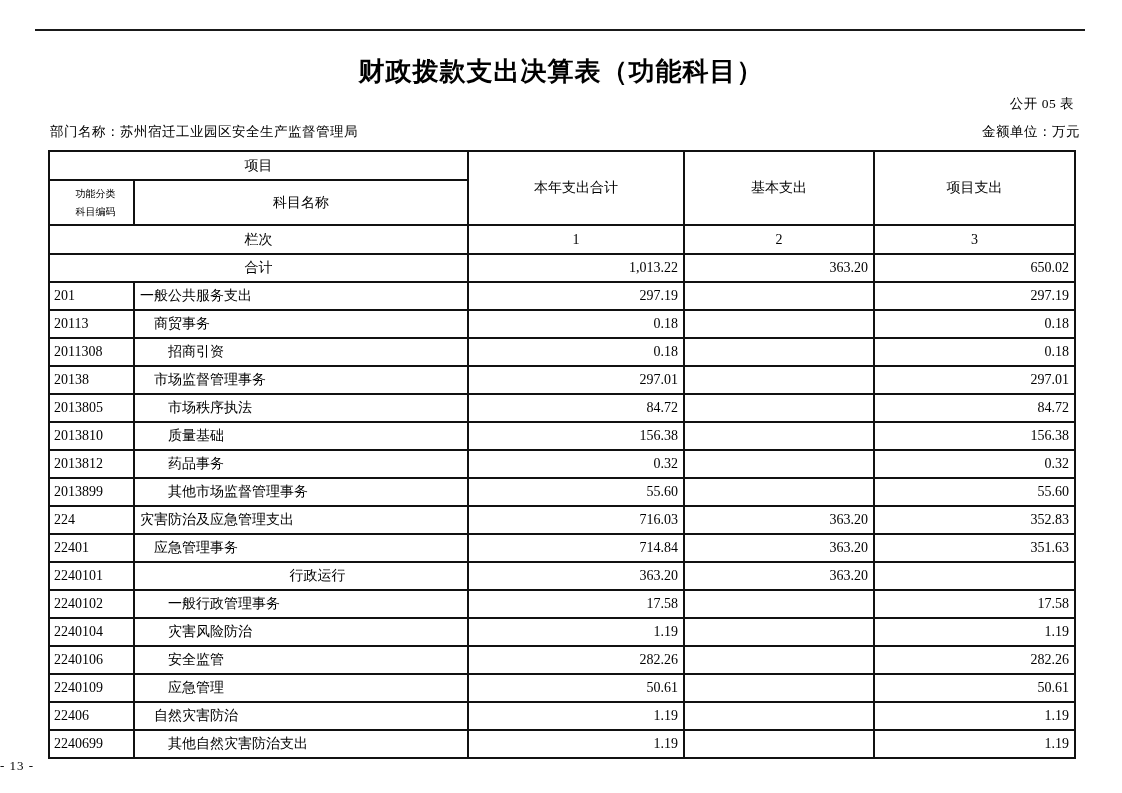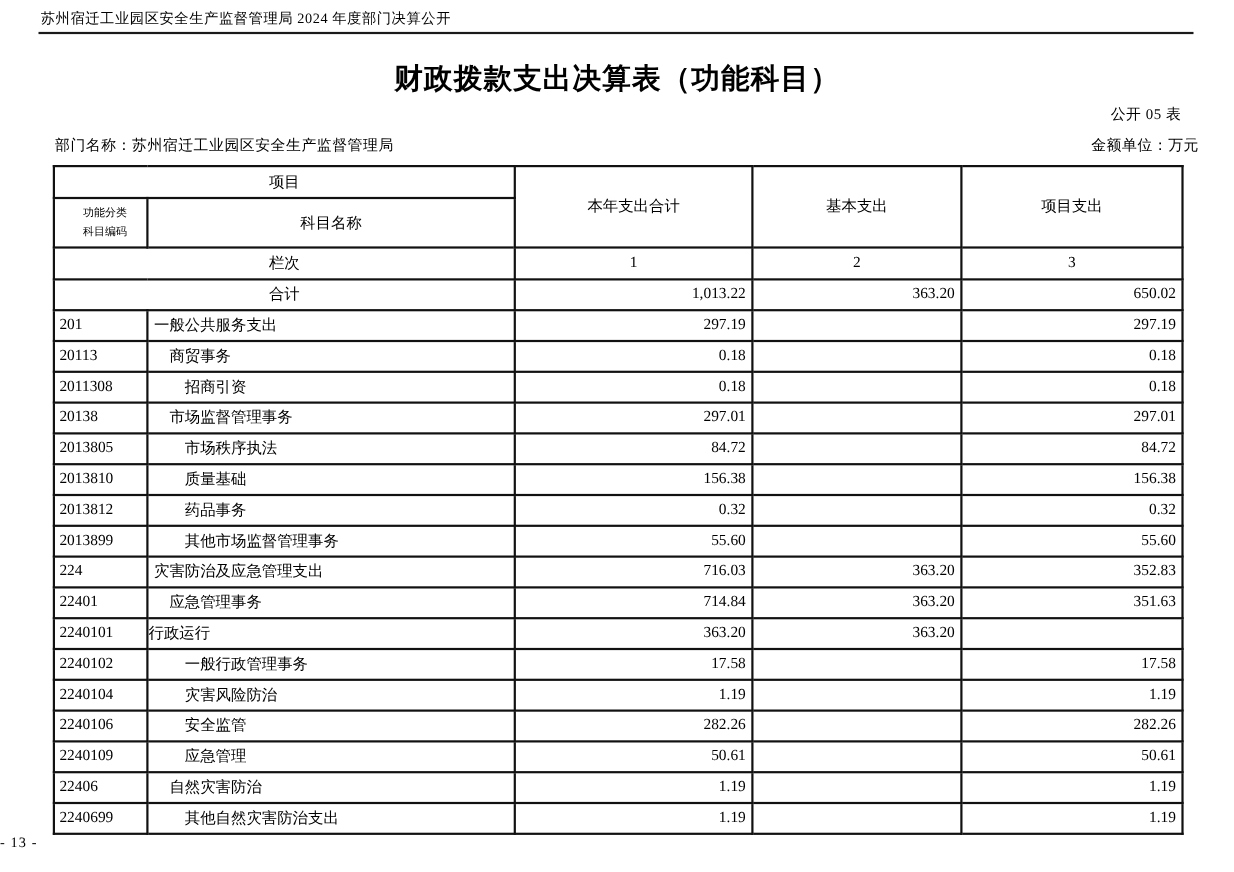--- a/index.html
+++ b/index.html
@@ -50,21 +50,21 @@
   .meta-left {
     position: absolute;
     top: 123px;
     left: 50px;
     font-size: 13.5px;
     letter-spacing: 0.5px;
   }
   .meta-right {
     position: absolute;
     top: 123px;
-    right: 32px;
+    right: 42px;
     font-size: 13.5px;
     letter-spacing: 0.5px;
   }
   table.fin-table {
     position: absolute;
     top: 150px;
     left: 48px;
     width: 1026px;
     border-collapse: collapse;
     table-layout: fixed;
@@ -95,21 +95,20 @@
     text-align: left;
     font-size: 13px;
     letter-spacing: 1px;
   }
 </style>
 </head>
 <body>
 
 <div class="page">
 
-  <div class="doc-header-line">苏州宿迁工业园区安全生产监督管理局 2024 年度部门决算公开</div>
   <div class="doc-header-rule"></div>
 
   <div class="doc-title">财政拨款支出决算表（功能科目）</div>
 
   <div class="open-table-label">公开 05 表</div>
 
   <div class="meta-left">部门名称：苏州宿迁工业园区安全生产监督管理局</div>
   <div class="meta-right">金额单位：万元</div>
 
   <table class="fin-table">
@@ -212,21 +211,21 @@
       </tr>
         <tr class="r-data" style="">
         <td class="code">22401</td>
         <td class="name" style="padding-left: 19px;">应急管理事务</td>
         <td class="num">714.84</td>
         <td class="num">363.20</td>
         <td class="num">351.63</td>
       </tr>
         <tr class="r-data" style="">
         <td class="code">2240101</td>
-        <td class="name" style="">行政运行</td>
+        <td class="name" style="padding-left: 33px; text-align: center;">行政运行</td>
         <td class="num">363.20</td>
         <td class="num">363.20</td>
         <td class="num"></td>
       </tr>
         <tr class="r-data" style="">
         <td class="code">2240102</td>
         <td class="name" style="padding-left: 33px;">一般行政管理事务</td>
         <td class="num">17.58</td>
         <td class="num"></td>
         <td class="num">17.58</td>

